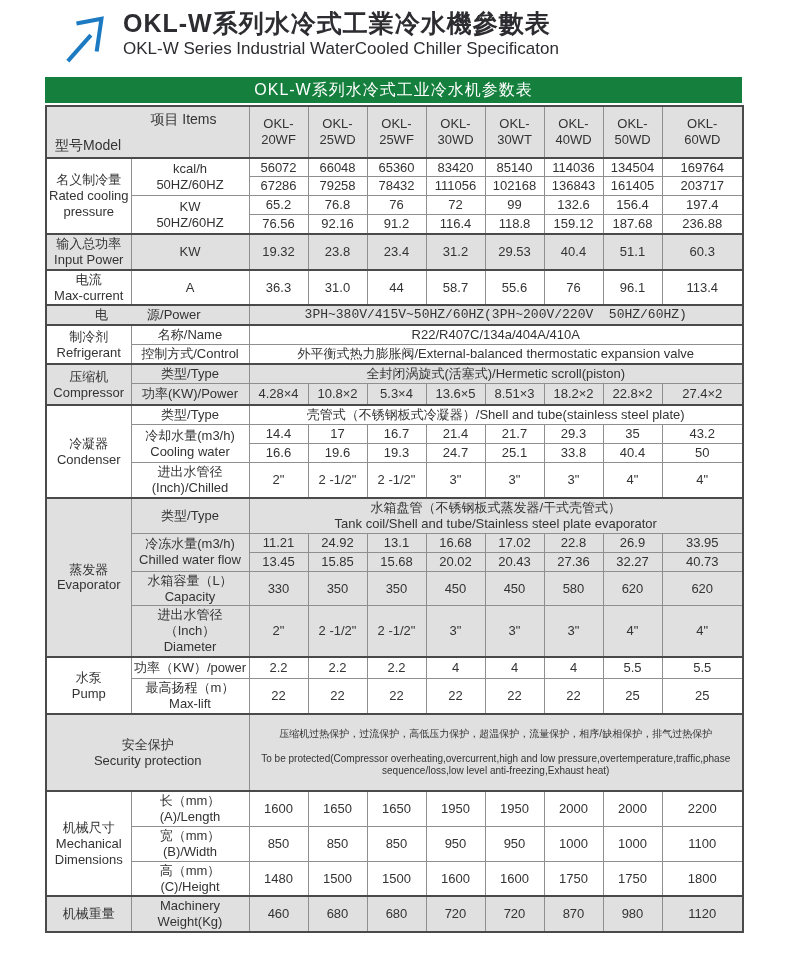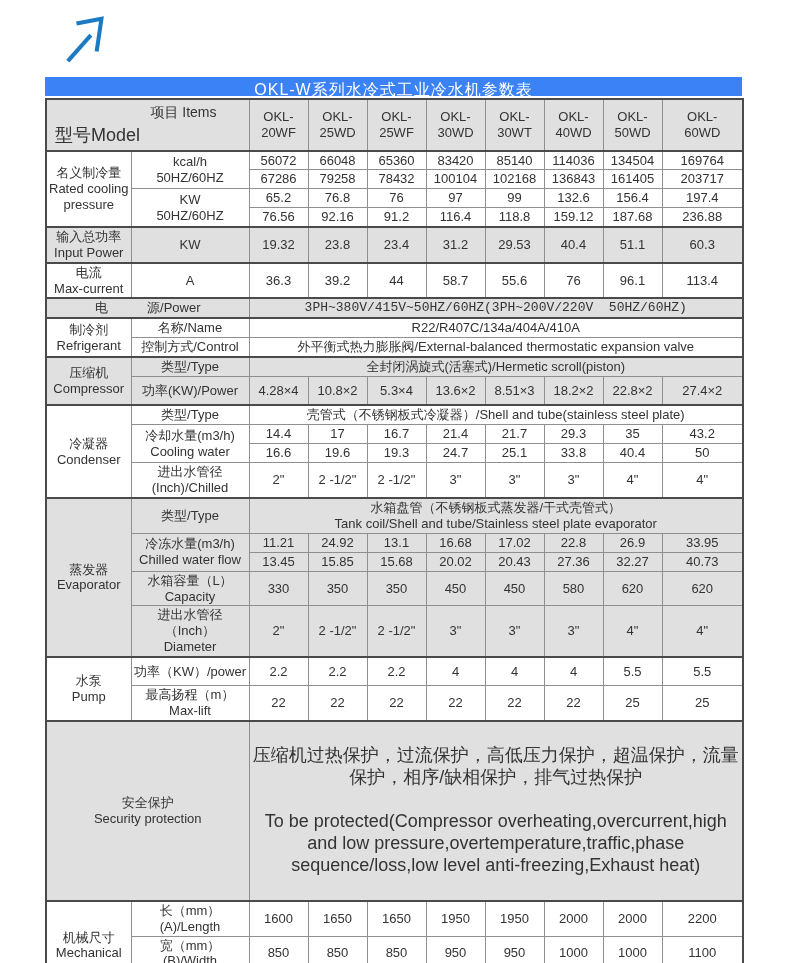--- a/index.html
+++ b/index.html
@@ -9,63 +9,67 @@
     -webkit-font-smoothing:antialiased;
   }
   
   .hdr{display:flex;align-items:flex-start;margin:8px 0 0 63px;}
   .logo{width:50px;height:54px;flex:0 0 auto;margin-top:2px;}
   .titles{margin-left:10px;}
   .title-zh{font-size:25px;font-weight:600;color:#2c2c31;letter-spacing:1px;line-height:30px;}
   .title-en{font-size:17px;font-weight:500;color:#2c2c31;line-height:22px;}
   
   .banner{
-    width:697px;height:19px;margin:13px 0 2px 45px;background:#3b82f6;
+    width:697px;height:26px;margin:13px 0 2px 45px;background:#15803d;
     color:#ffffff;font-size:16px;line-height:26px;text-align:center;letter-spacing:1px;
   }
   
   table.spec{
     margin-left:45px;width:697px;table-layout:fixed;border-collapse:collapse;
     font-size:13px;color:#333;
   }
   table.spec td{
     border:1px solid #8f8f8f;text-align:center;vertical-align:middle;
     padding:1px 2px;background:#ffffff;line-height:1.22;white-space:pre-line;
     overflow:hidden;
   }
   table.spec{border:2px solid #4a4a4a;}
   tr.sb td{border-top:2px solid #4a4a4a;}
   tr.g td{background:#e0e0e0;}
-  .h17{height:17px}.h19{height:19px}.h26{height:26px}.h29{height:29px}
+  .h17{height:17px}.h19{height:19px}.h26{height:26px}.h29{height:22px}
   .h30{height:30px}.h31{height:31px}.h56{height:56px}
   td.corner{position:relative;padding:0;
     background-image:linear-gradient(to bottom right,
       rgba(0,0,0,0) calc(50% - 0.8px),#8a99b3 calc(50% - 0.8px),
       #8a99b3 calc(50% + 0.8px),rgba(0,0,0,0) calc(50% + 0.8px));
     background-color:#e0e0e0;}
   tr.g td.corner{background-color:#e0e0e0;}
-  .c-model{position:absolute;left:8px;bottom:3px;font-size:18px;}
+  .c-model{position:absolute;left:8px;bottom:3px;font-size:14px;}
   .c-items{position:absolute;right:32px;top:4px;font-size:14px;}
   td.secl{line-height:1.35;}
   td.longcell{letter-spacing:0;font-family:Liberation Mono, monospace;}
   td.security{
-    text-align:left;padding:3px 6px;font-size:18px;line-height:1.38;white-space:normal;
+    text-align:left;padding:3px 6px;font-size:10px;line-height:1.38;white-space:normal;
   }
   td.v{white-space:normal;}
   td.model{white-space:pre-line;line-height:1.18;}
 </style>
 </head>
 <body>
 
 <div class="hdr">
   <div class="logo">
     <svg viewBox="0 0 52 56" width="50" height="54">
       <polyline points="14,14 40,9 35,43" fill="none" stroke="#1b7ac1" stroke-width="4.2"></polyline>
       <line x1="5" y1="53" x2="29" y2="26" stroke="#1b7ac1" stroke-width="4.2"></line>
     </svg>
+  </div>
+  <div class="titles">
+    <div class="title-zh">OKL-W系列水冷式工業冷水機參數表</div>
+    <div class="title-en">OKL-W Series Industrial WaterCooled Chiller Specificaton</div>
   </div>
 </div>
 
 <div class="banner">OKL-W系列水冷式工业冷水机参数表</div>
 
 <table class="spec">
   <colgroup>
     <col style="width:85px">
       <col style="width:118px">
     <col style="width:59px">
@@ -114,33 +118,33 @@
         <td class="v">83420</td>
         <td class="v">85140</td>
         <td class="v">114036</td>
         <td class="v">134504</td>
         <td class="v">169764</td>
       </tr>
     <tr class="h17">
         <td class="v">67286</td>
         <td class="v">79258</td>
         <td class="v">78432</td>
-        <td class="v">100104</td>
+        <td class="v">111056</td>
         <td class="v">102168</td>
         <td class="v">136843</td>
         <td class="v">161405</td>
         <td class="v">203717</td>
       </tr>
     <tr class="h17">
       <td rowspan="2">KW
 50HZ/60HZ</td>
     <td class="v">65.2</td>
         <td class="v">76.8</td>
         <td class="v">76</td>
-        <td class="v">97</td>
+        <td class="v">72</td>
         <td class="v">99</td>
         <td class="v">132.6</td>
         <td class="v">156.4</td>
         <td class="v">197.4</td>
       </tr>
     <tr class="h17">
         <td class="v">76.56</td>
         <td class="v">92.16</td>
         <td class="v">91.2</td>
         <td class="v">116.4</td>
@@ -162,21 +166,21 @@
         <td class="v">40.4</td>
         <td class="v">51.1</td>
         <td class="v">60.3</td>
       </tr>
 
     <tr class="sb h30">
       <td class="secl">电流
 Max-current</td>
       <td>A</td>
     <td class="v">36.3</td>
-        <td class="v">39.2</td>
+        <td class="v">31.0</td>
         <td class="v">44</td>
         <td class="v">58.7</td>
         <td class="v">55.6</td>
         <td class="v">76</td>
         <td class="v">96.1</td>
         <td class="v">113.4</td>
       </tr>
 
     <tr class="g sb h17">
       <td colspan="2">电　　　源/Power</td>
@@ -198,21 +202,21 @@
       <td class="secl" rowspan="2">压缩机
 Compressor</td>
       <td>类型/Type</td>
       <td colspan="8">全封闭涡旋式(活塞式)/Hermetic scroll(piston)</td>
     </tr>
     <tr class="g h29">
       <td>功率(KW)/Power</td>
     <td class="v">4.28×4</td>
         <td class="v">10.8×2</td>
         <td class="v">5.3×4</td>
-        <td class="v">13.6×2</td>
+        <td class="v">13.6×5</td>
         <td class="v">8.51×3</td>
         <td class="v">18.2×2</td>
         <td class="v">22.8×2</td>
         <td class="v">27.4×2</td>
       </tr>
 
     <tr class="sb h17">
       <td class="secl" rowspan="4">冷凝器
 Condenser</td>
       <td>类型/Type</td>

